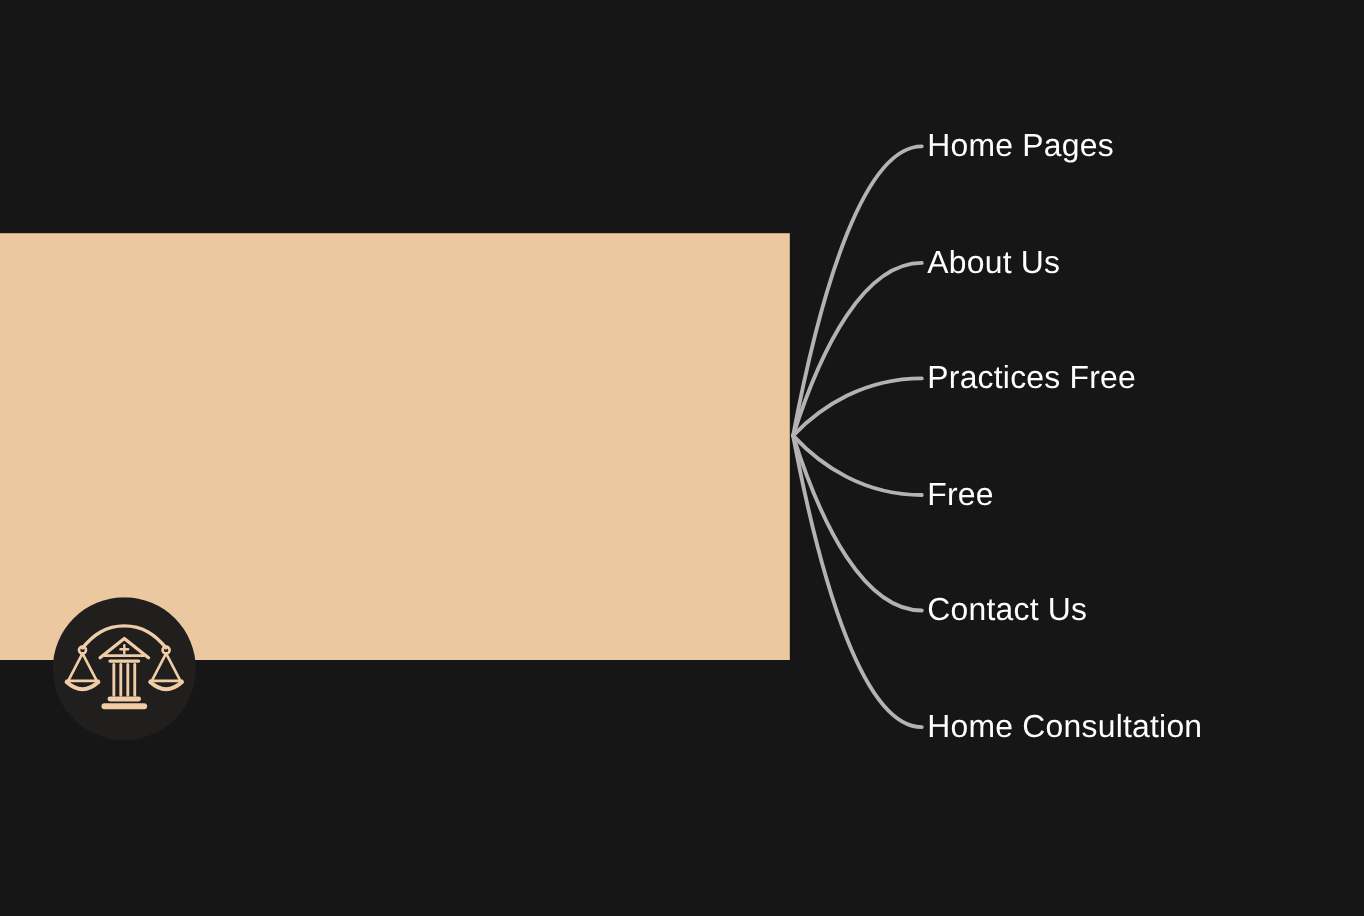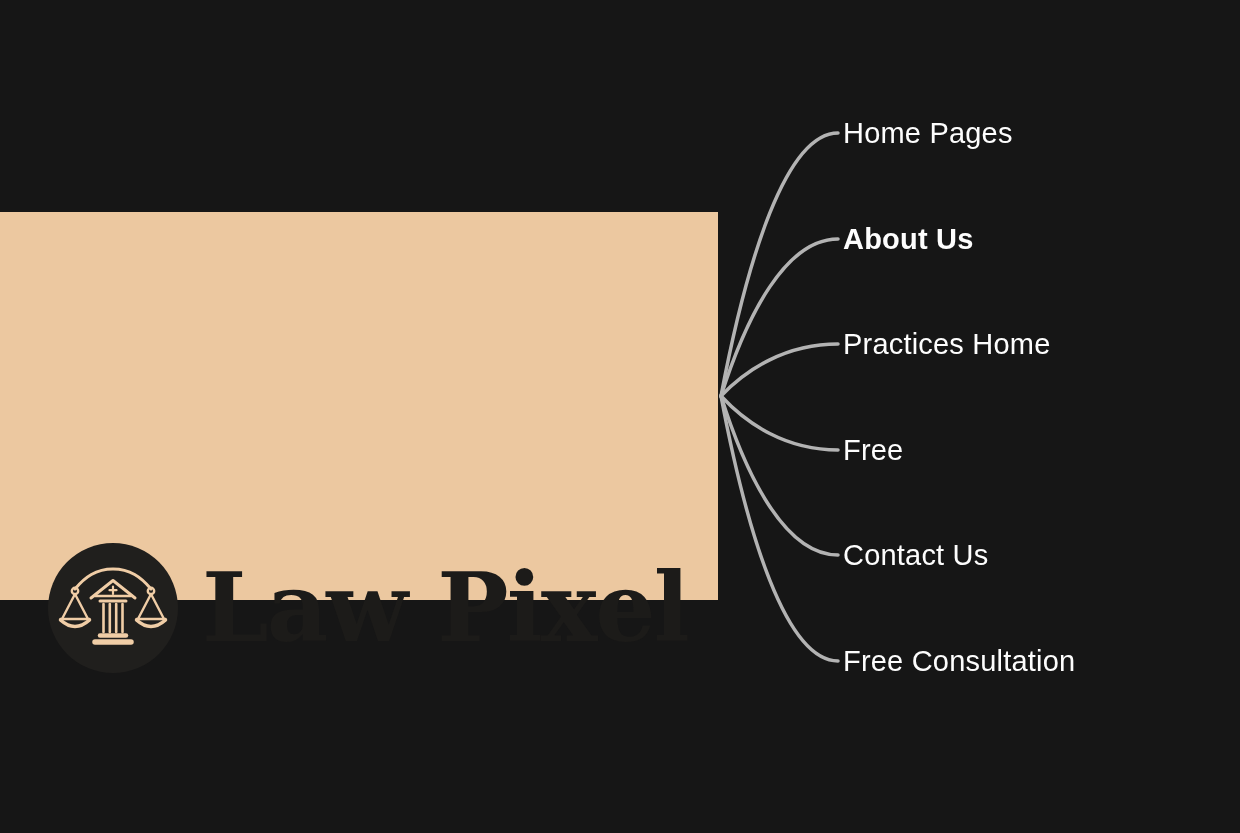--- a/index.html
+++ b/index.html
@@ -103,34 +103,33 @@
           <path d="M12.5,76 H41.5" stroke-width="2.4"></path>
           <path d="M12.5,77 Q27,90 41.5,77" stroke-width="3.5"></path>
 
           <path d="M103,51 L90,76 M103,51 L116,76" stroke-width="2.4"></path>
           <path d="M88.5,76 H117.5" stroke-width="2.4"></path>
           <path d="M88.5,77 Q103,90 117.5,77" stroke-width="3.5"></path>
         </g>
       </svg>
     </span>
 
-    <div class="brand-name">Law Pixel</div>
   </div>
 
   <svg class="tree-svg" viewBox="0 0 1240 833" id="tree-lines">
       <path d="M 721 396 C 747 259.24, 786 133, 838 133"></path>
       <path d="M 721 396 C 747 314.36, 786 239, 838 239"></path>
       <path d="M 721 396 C 747 368.96, 786 344, 838 344"></path>
       <path d="M 721 396 C 747 424.08, 786 450, 838 450"></path>
       <path d="M 721 396 C 747 478.68, 786 555, 838 555"></path>
       <path d="M 721 396 C 747 533.8, 786 661, 838 661"></path>
     </svg>
 
   <div id="menu-labels">
       <div class="menu-label" style="left: 843px; top: 117px;">Home Pages</div>
-      <div class="menu-label" style="left: 843px; top: 223px; font-weight: bold;">About Us</div>
-      <div class="menu-label" style="left: 843px; top: 328px;">Practices Home</div>
+      <div class="menu-label" style="left: 843px; top: 223px;">About Us</div>
+      <div class="menu-label" style="left: 843px; top: 328px;">Practices Free</div>
       <div class="menu-label" style="left: 843px; top: 434px;">Free</div>
       <div class="menu-label" style="left: 843px; top: 539px;">Contact Us</div>
-      <div class="menu-label" style="left: 843px; top: 645px;">Free Consultation</div>
+      <div class="menu-label" style="left: 843px; top: 645px;">Home Consultation</div>
     </div>
 
 </div>
 
 </body></html>

